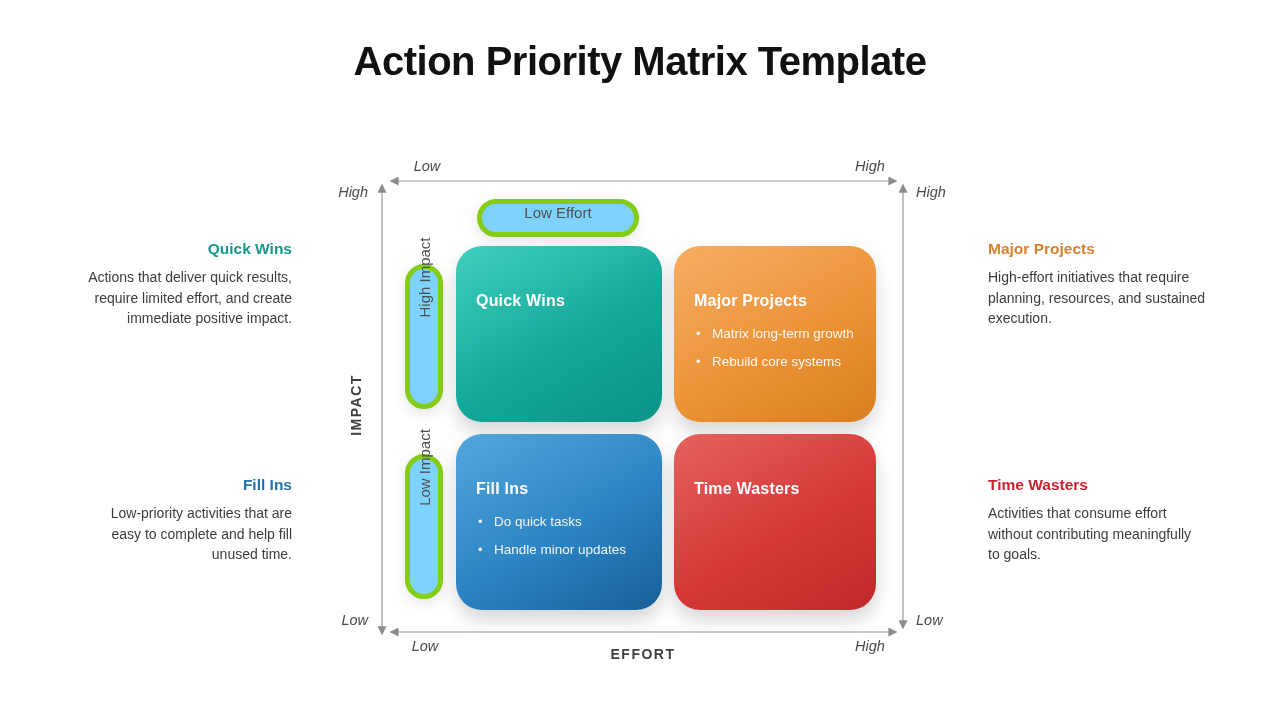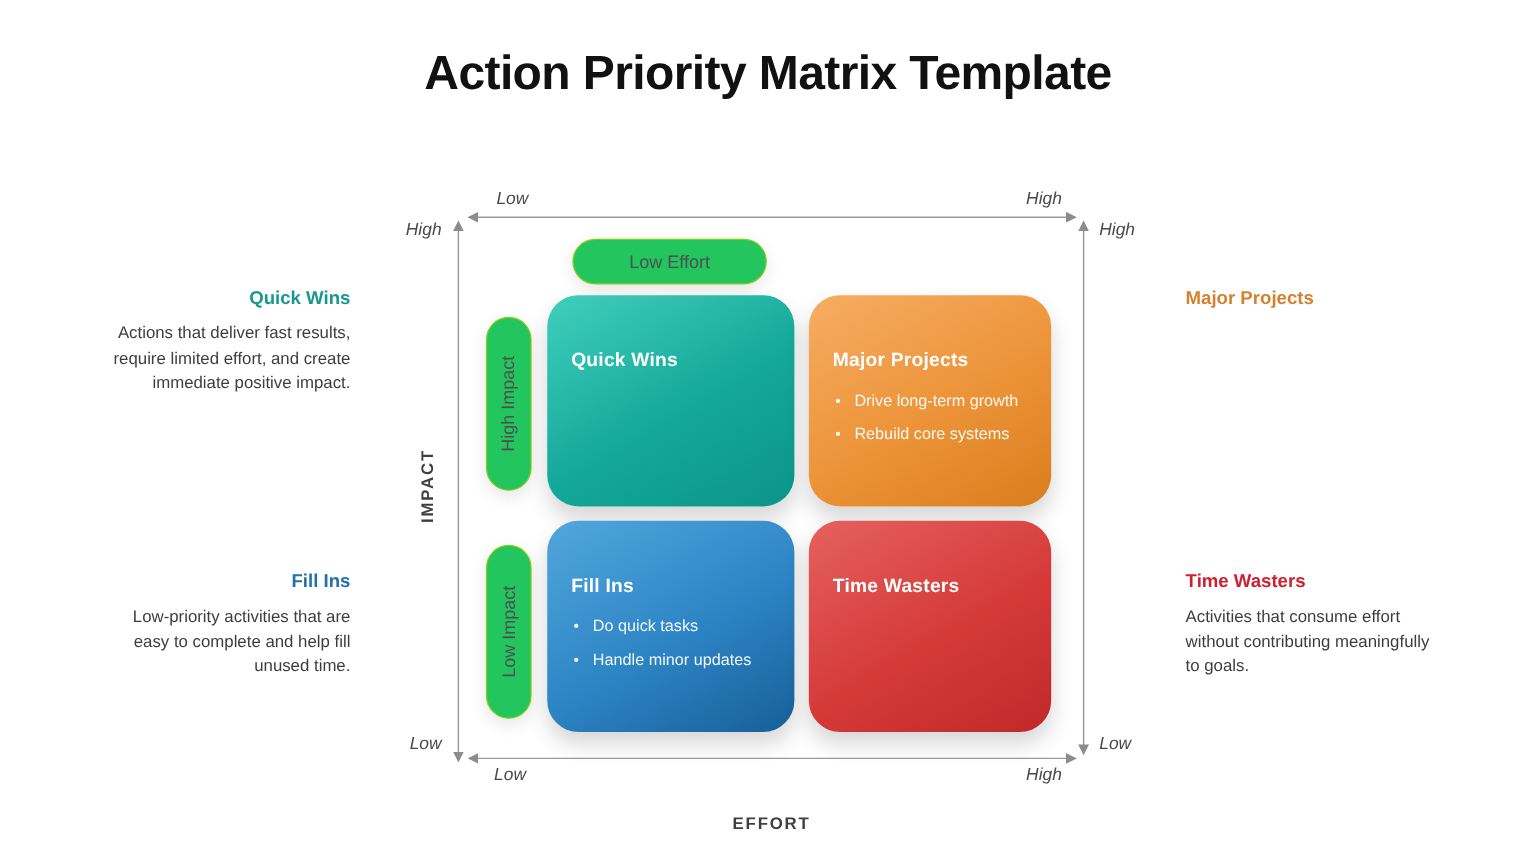--- a/index.html
+++ b/index.html
@@ -16,32 +16,32 @@
   .arrows-svg { position:absolute; left:370px; top:150px; }
 
   .axis-tick {
     position:absolute; font-size:14.5px; font-style:italic; color:#4a4a4a;
   }
   .axis-tick.center { text-align:center; }
   .axis-tick.right  { text-align:right; }
 
   .axis-title-x {
     position:absolute; left:543px; top:646px; width:200px; text-align:center;
-    font-size:14px; font-weight:800; letter-spacing:1.5px; color:#3f3f3f;margin-top:32px;
+    font-size:14px; font-weight:800; letter-spacing:1.5px; color:#3f3f3f;
   }
   .axis-title-y {
     position:absolute; left:310px; top:395px; width:95px; height:20px;
     text-align:center; font-size:14px; font-weight:800; letter-spacing:1.5px;
     color:#3f3f3f; transform:rotate(-90deg);
   }
 
   .pill {
-    position:absolute; background:#22c55e; border:1px solid #84cc16;
+    position:absolute; background:#7dd3fc; border:5px solid #84cc16;
     border-radius:22px; box-shadow:0 5px 14px rgba(0,0,0,0.10);
-    display:flex; align-items:center; justify-content:center;
+    display:flex; align-items:flex-start; justify-content:center;
     font-size:15px; color:#4f4f4f;
   }
   .pill-h { height:38px; }
   .pill-v { width:38px; }
   .pill-v span { transform:rotate(-90deg); white-space:nowrap; }
 
   .quad-card {
     position:absolute; width:206px; height:176px; border-radius:26px;
     box-shadow:0 10px 18px rgba(0,0,0,0.16); color:#ffffff;
     padding:46px 16px 0 20px;
@@ -106,49 +106,52 @@
   <div class="pill pill-v" style="left:405px; top:454px; height:145px;">
     <span>Low Impact</span>
   </div>
 
   <div class="quad-card" style="left: 456px; top: 246px; background: linear-gradient(150deg, rgb(65, 207, 188) 0%, rgb(20, 168, 154) 55%, rgb(11, 148, 136) 100%);">
     <h3>Quick Wins</h3>
   </div>
   <div class="quad-card" style="left: 674px; top: 246px; width: 202px; background: linear-gradient(150deg, rgb(246, 173, 99) 0%, rgb(236, 147, 56) 55%, rgb(216, 126, 29) 100%);">
     <h3>Major Projects</h3>
     <ul>
-      <li>Drive long-term growth</li>
+      <li>Matrix long-term growth</li>
       <li>Rebuild core systems</li>
     </ul>
   </div>
   <div class="quad-card" style="left: 456px; top: 434px; background: linear-gradient(150deg, rgb(81, 167, 220) 0%, rgb(45, 132, 196) 55%, rgb(23, 95, 152) 100%);">
     <h3>Fill Ins</h3>
     <ul>
       <li>Do quick tasks</li>
       <li>Handle minor updates</li>
     </ul>
   </div>
   <div class="quad-card" style="left: 674px; top: 434px; width: 202px; background: linear-gradient(150deg, rgb(229, 97, 94) 0%, rgb(213, 58, 57) 55%, rgb(192, 40, 41) 100%);">
     <h3>Time Wasters</h3>
   </div>
 
   <div class="annotation align-right" style="left:70px; top:240px;">
     <h4 style="color: rgb(23, 152, 140);">Quick Wins</h4>
-    <p>Actions that deliver fast results,
+    <p>Actions that deliver quick results,
 require limited effort, and create
 immediate positive impact.</p>
   </div>
   <div class="annotation align-right" style="left:70px; top:476px;">
     <h4 style="color: rgb(36, 113, 168);">Fill Ins</h4>
     <p>Low-priority activities that are
 easy to complete and help fill
 unused time.</p>
   </div>
   <div class="annotation align-left" style="left:988px; top:240px;">
     <h4 style="color: rgb(213, 130, 47);">Major Projects</h4>
+    <p>High-effort initiatives that require
+planning, resources, and sustained
+execution.</p>
   </div>
   <div class="annotation align-left" style="left:988px; top:476px;">
     <h4 style="color: rgb(208, 31, 46);">Time Wasters</h4>
     <p>Activities that consume effort
 without contributing meaningfully
 to goals.</p>
   </div>
 
 </div>
 

